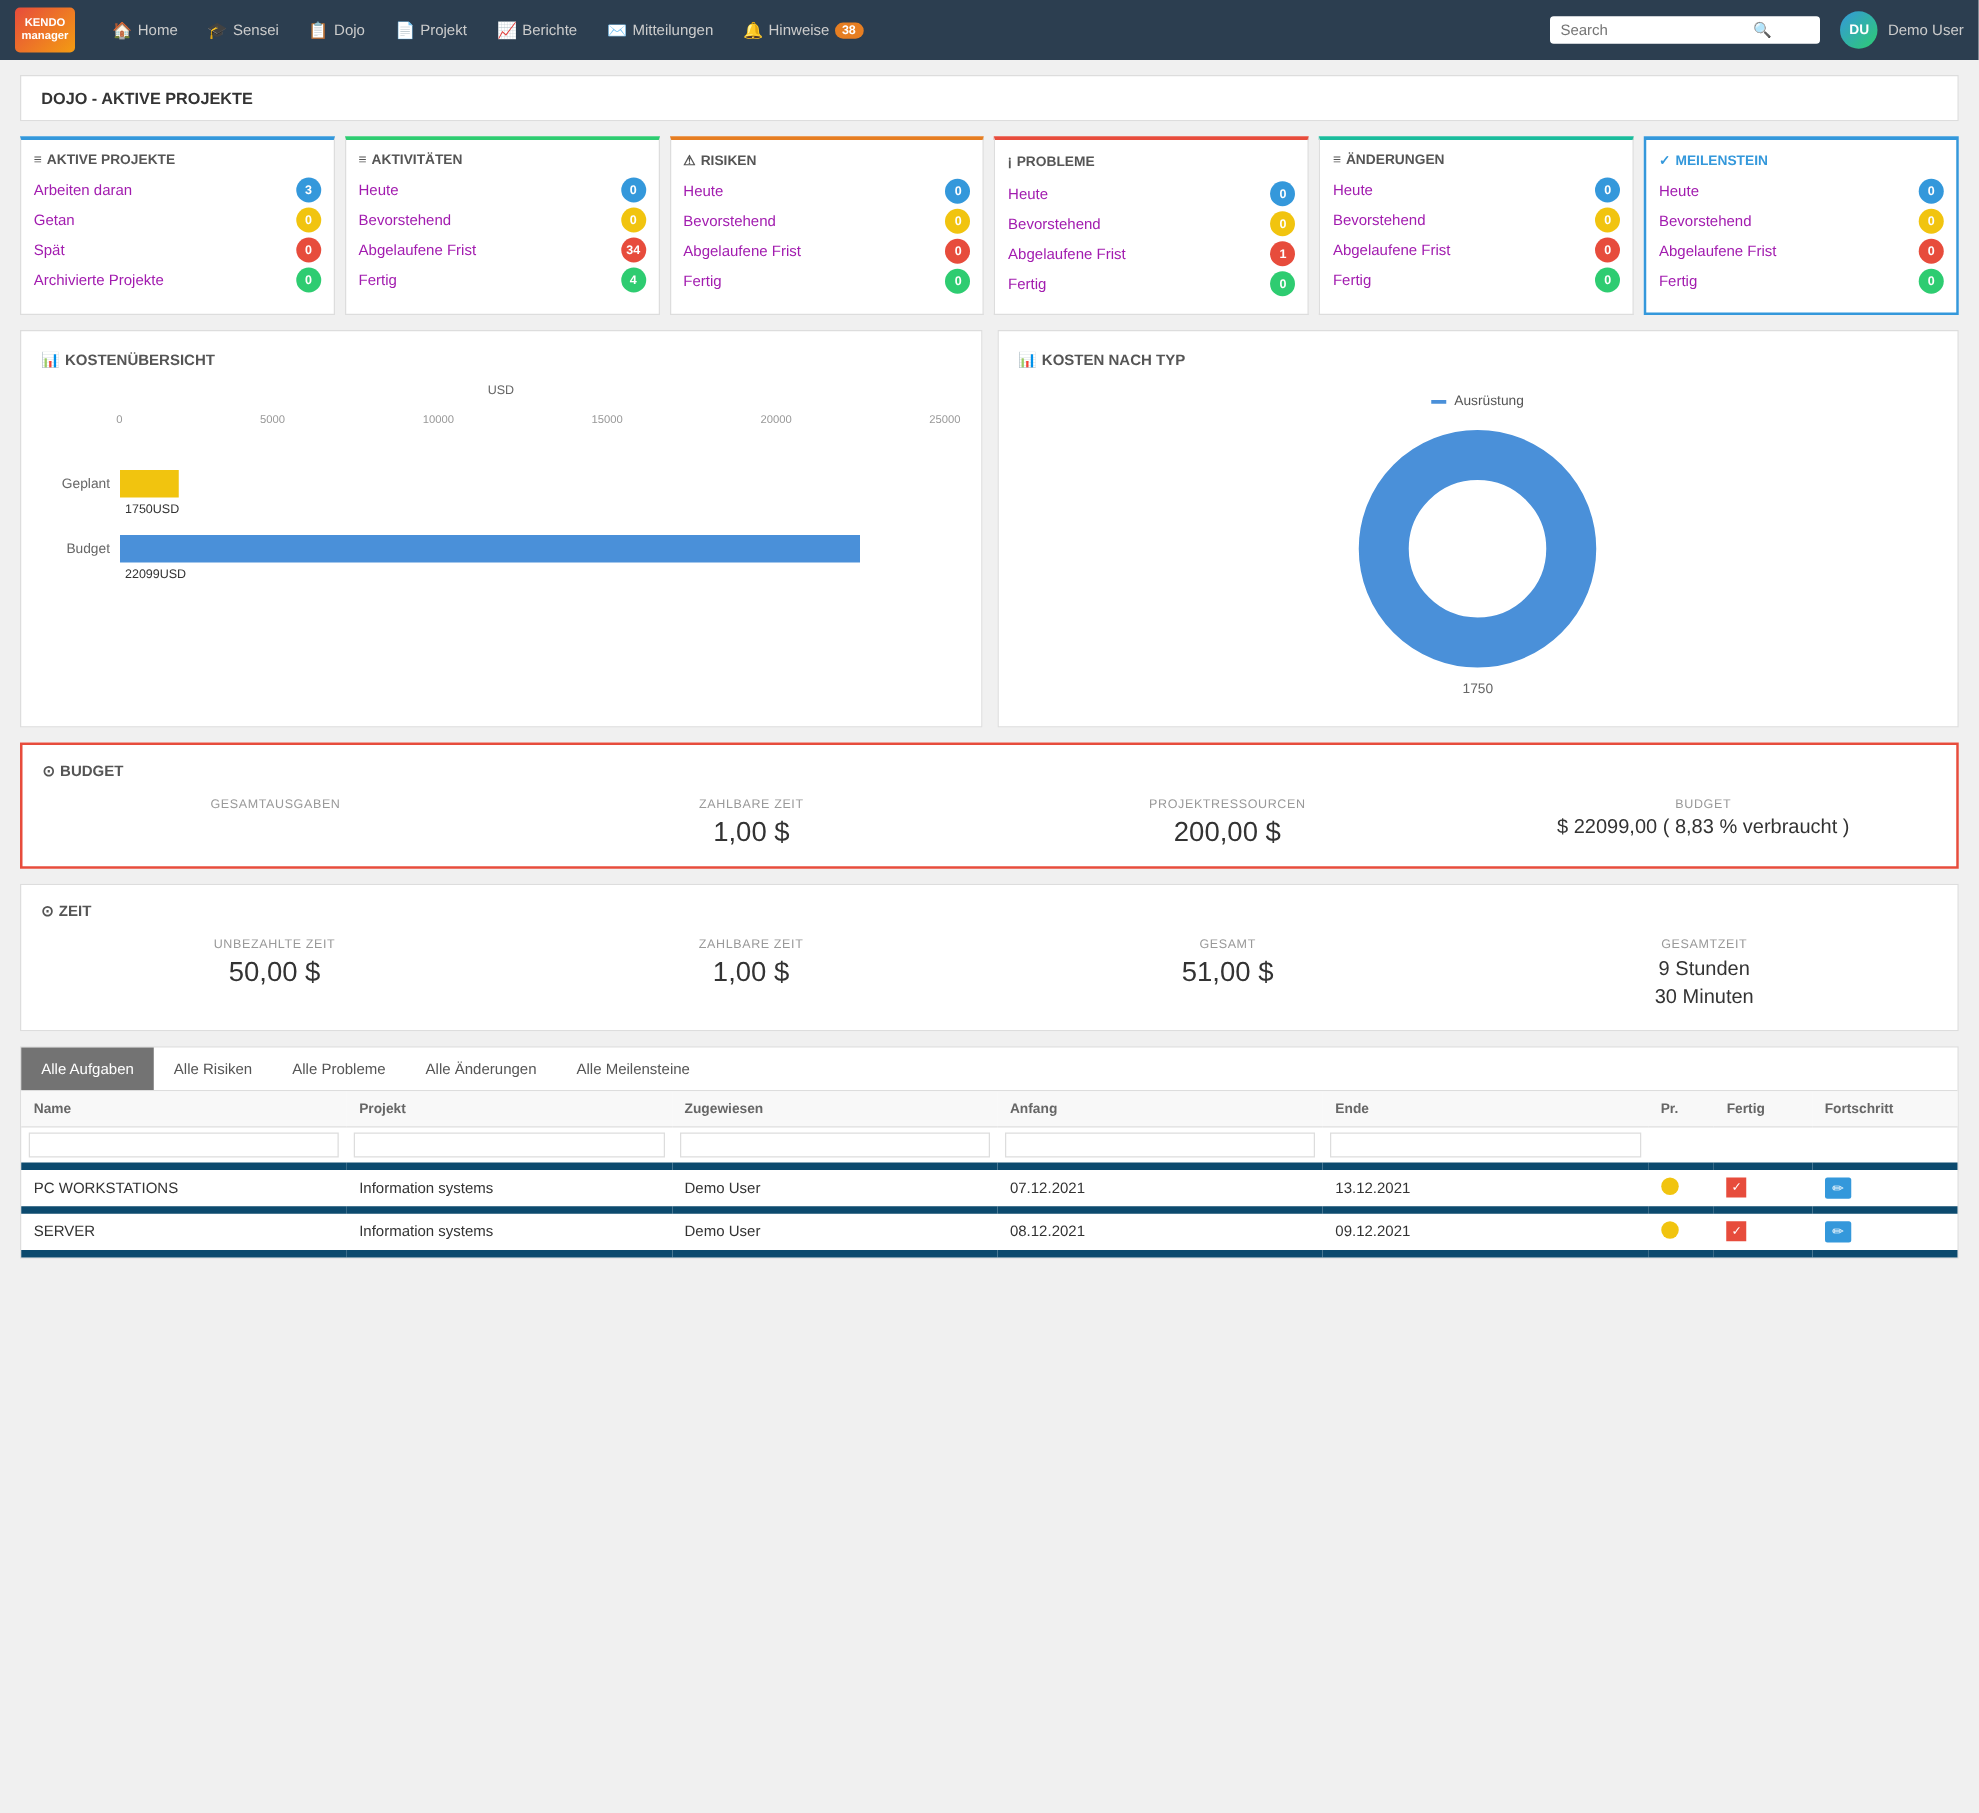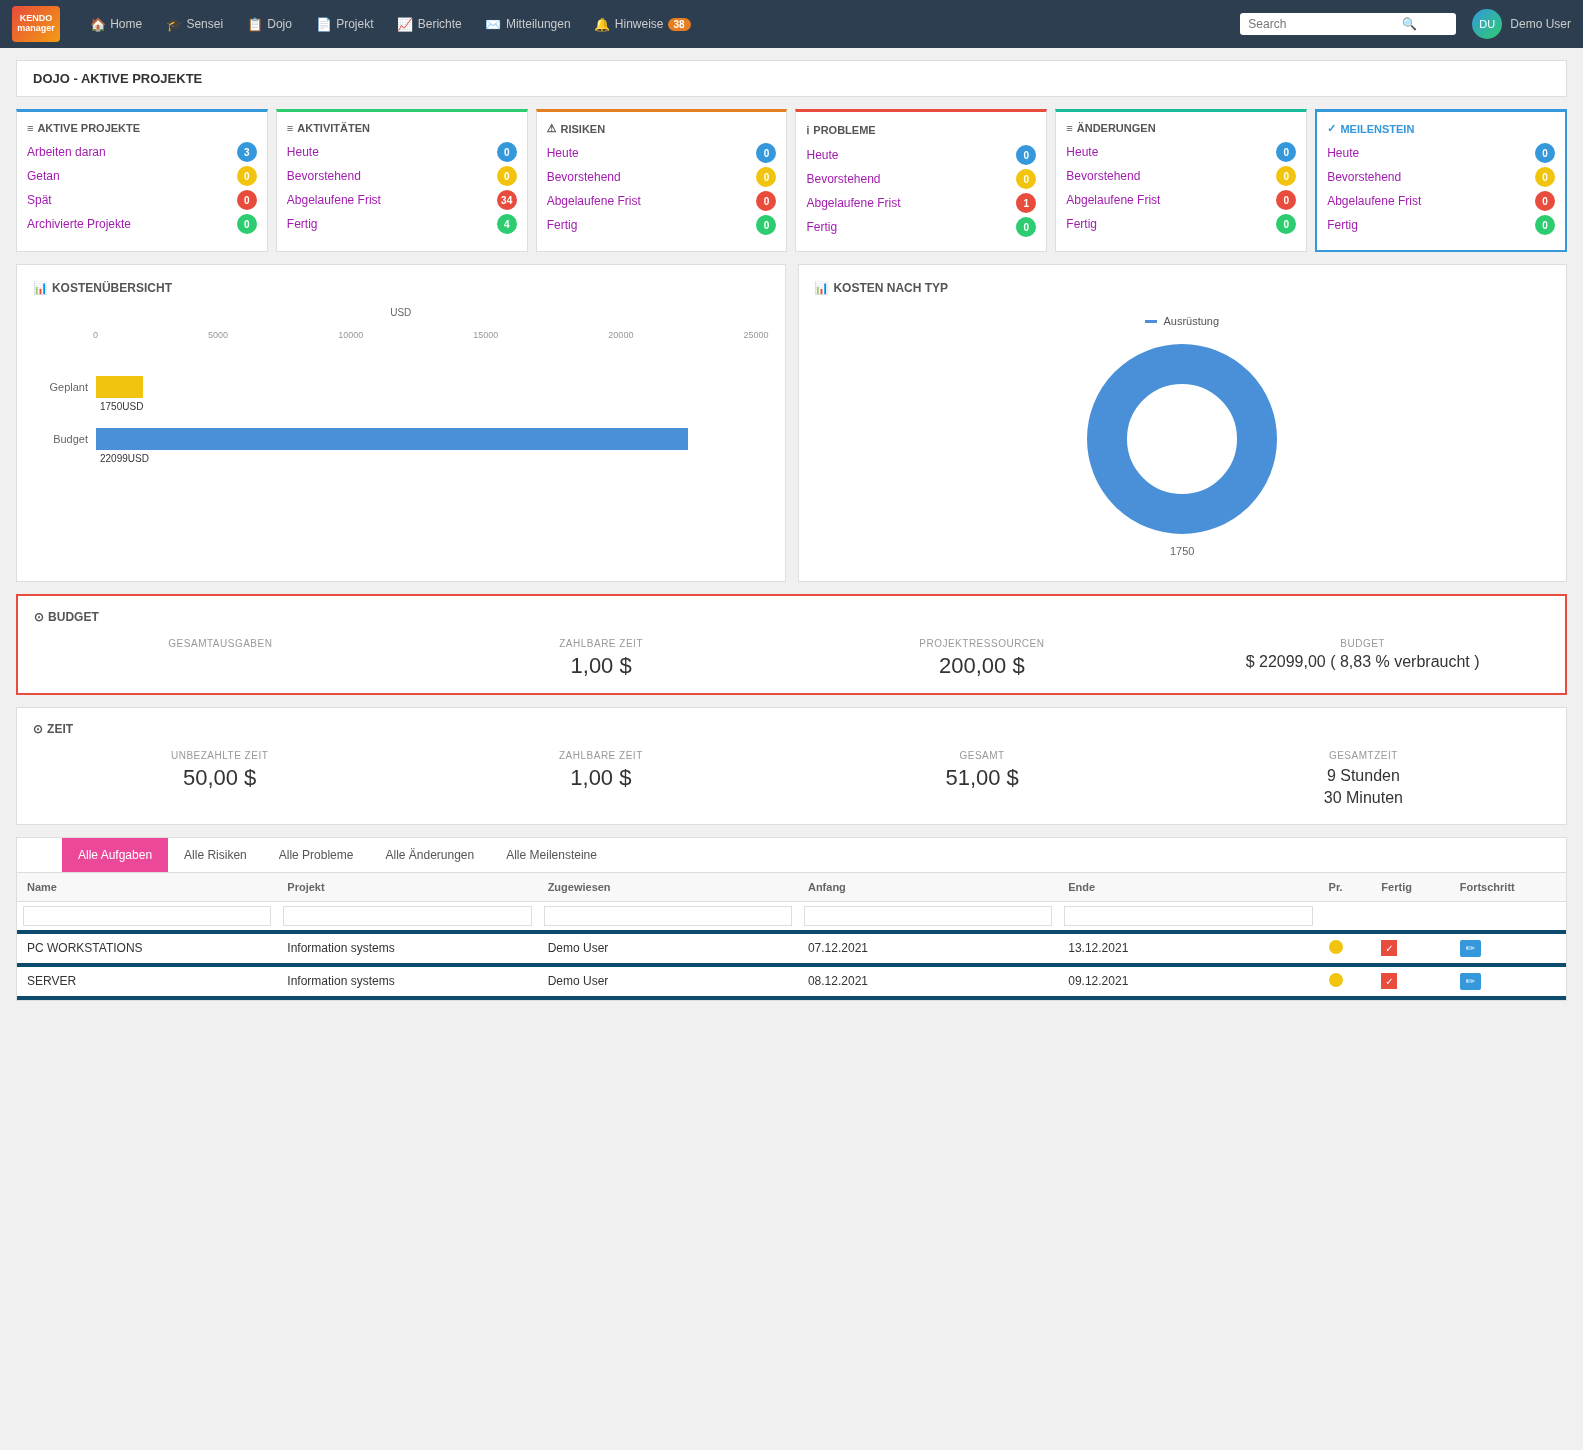--- a/index.html
+++ b/index.html
@@ -44,21 +44,21 @@
       border: none; outline: none; font-size: 12px; width: 150px; color: #333;
     }
     .search-icon { color: #666; font-size: 12px; }
     .user-area {
       display: flex; align-items: center; gap: 8px; margin-left: 12px; color: #ccc; font-size: 12px;
     }
     .avatar {
       width: 30px; height: 30px; border-radius: 50%;
       background: linear-gradient(135deg, #3498db, #2ecc71);
       display: flex; align-items: center; justify-content: center;
-      font-size: 11px; color: white; font-weight: normal;
+      font-size: 11px; color: white; font-weight: bold;
     }
 
     
     .main-content { padding: 12px 16px; }
 
     .page-header {
       background: white; padding: 10px 16px; margin-bottom: 12px;
       border: 1px solid #ddd; font-weight: bold; font-size: 13px; color: #333;
     }
 
@@ -147,29 +147,29 @@
     .tabs-section {
       background: white; border: 1px solid #ddd;
     }
     .tab-bar {
       display: flex; border-bottom: 1px solid #ddd; padding: 0;
     }
     .tab-item {
       padding: 10px 16px; font-size: 12px; cursor: pointer; border: none; background: none;
       color: #555;
     }
-    .tab-item.active { background: #ec4899; color: white; margin-left: 45px; }
+    .tab-item.active { background: #737373; color: white; }
 
     
     .data-table { width: 100%; border-collapse: collapse; font-size: 12px; }
     .data-table th {
       background: #f8f8f8; padding: 8px 10px; text-align: left;
       border-bottom: 1px solid #ddd; font-size: 11px; color: #666; font-weight: 600;
     }
-    .data-table td { padding: 6px 10px; border-bottom: 4px solid #0c4a6e; }
+    .data-table td { padding: 6px 10px; border-bottom: 6px solid #0c4a6e; }
     .data-table .filter-row td { padding: 4px 6px; }
     .filter-input {
       border: 1px solid #ddd; padding: 3px 6px; width: 100%; font-size: 11px; color: #333;
     }
     .edit-btn {
       background: #3498db; color: white; border: none; padding: 2px 6px;
       cursor: pointer; font-size: 11px; border-radius: 2px;
     }
     .pr-dot { width: 14px; height: 14px; border-radius: 50%; display: inline-block; }
     .pr-yellow { background: #f1c40f; }

